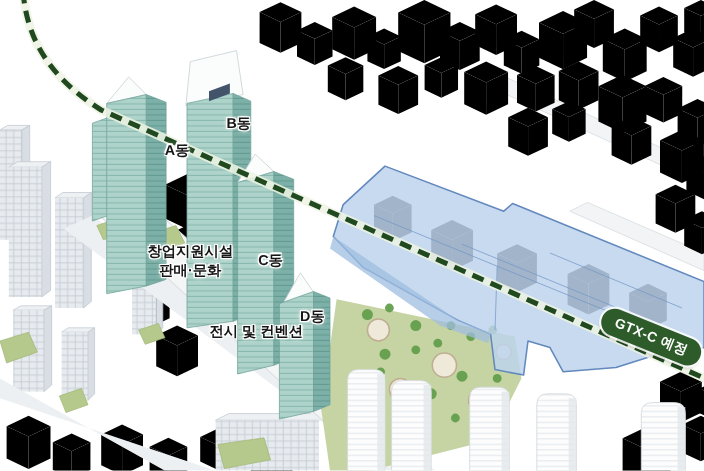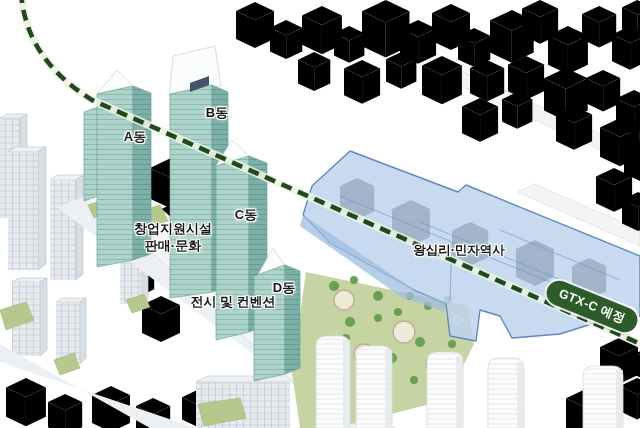--- a/index.html
+++ b/index.html
@@ -238,34 +238,33 @@
     <polygon class="tface" fill="url(#pfL)" points="254,276 285,265 285,374 254,381"></polygon>
     <polygon class="tface" fill="url(#pfD)" points="285,265 300,271 300,368 285,374"></polygon>
   </g>
 
   <g>
     <path class="route-halo" d="M21,-8 C24,34 44,70 92,100 L643,345"></path>
     <path class="route" d="M21,-8 C24,34 44,70 92,100 L643,345"></path>
   </g>
 </svg>
 
-<div class="lbl" style="left:127px;top:136px">A동</div>
+<div class="lbl" style="left:153px;top:136px">A동</div>
 <div class="lbl" style="left:209px;top:112px">B동</div>
-<div class="lbl" style="left:238px;top:214px">C동</div>
+<div class="lbl" style="left:238px;top:236px">C동</div>
 <div class="lbl" style="left:276px;top:287px">D동</div>
 
 <div class="lbl" style="left:165px;top:237px">
   <div>창업지원시설</div>
   <div>판매·문화</div>
 </div>
 
 <div class="lbl" style="left:225px;top:301px">
   <div>전시 및 컨벤션</div>
 </div>
 
 
 <div class="lbl small" style="left:451px;top:250px">
-  <div>왕십리·민자역사</div>
 </div>
 
 <div class="badge">GTX-C 예정</div>
 
 </div>
 
 </body></html>

